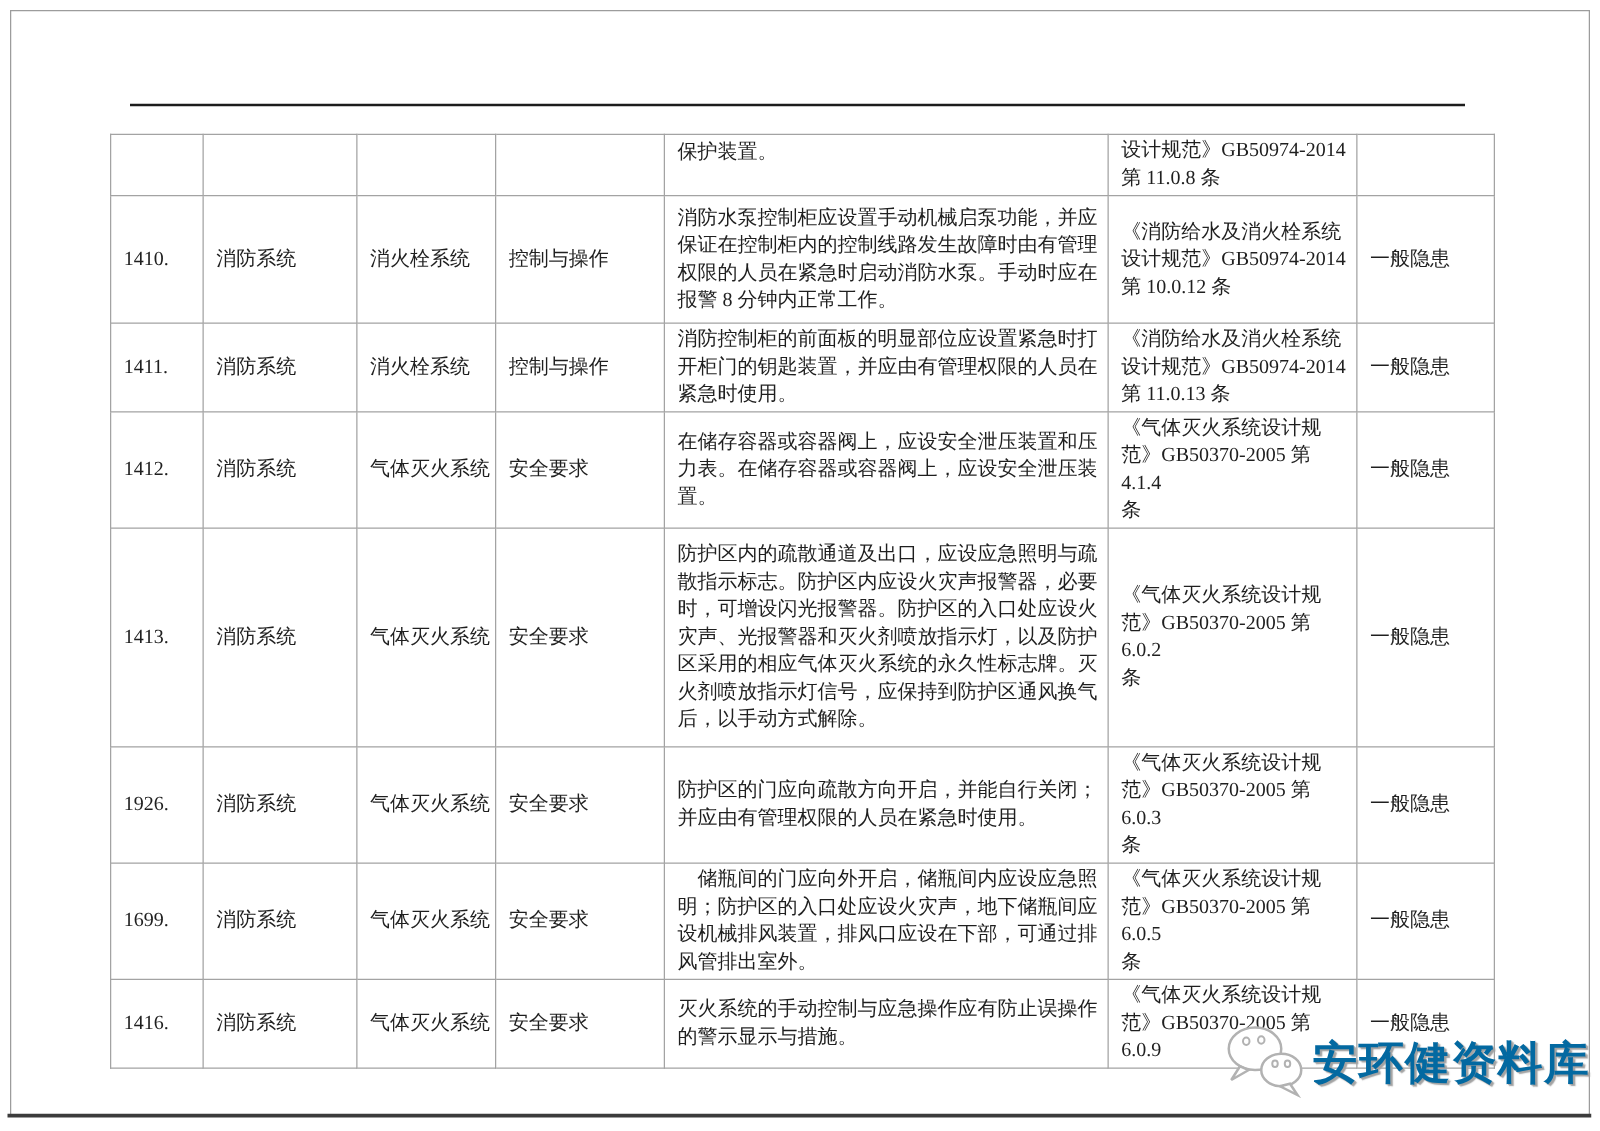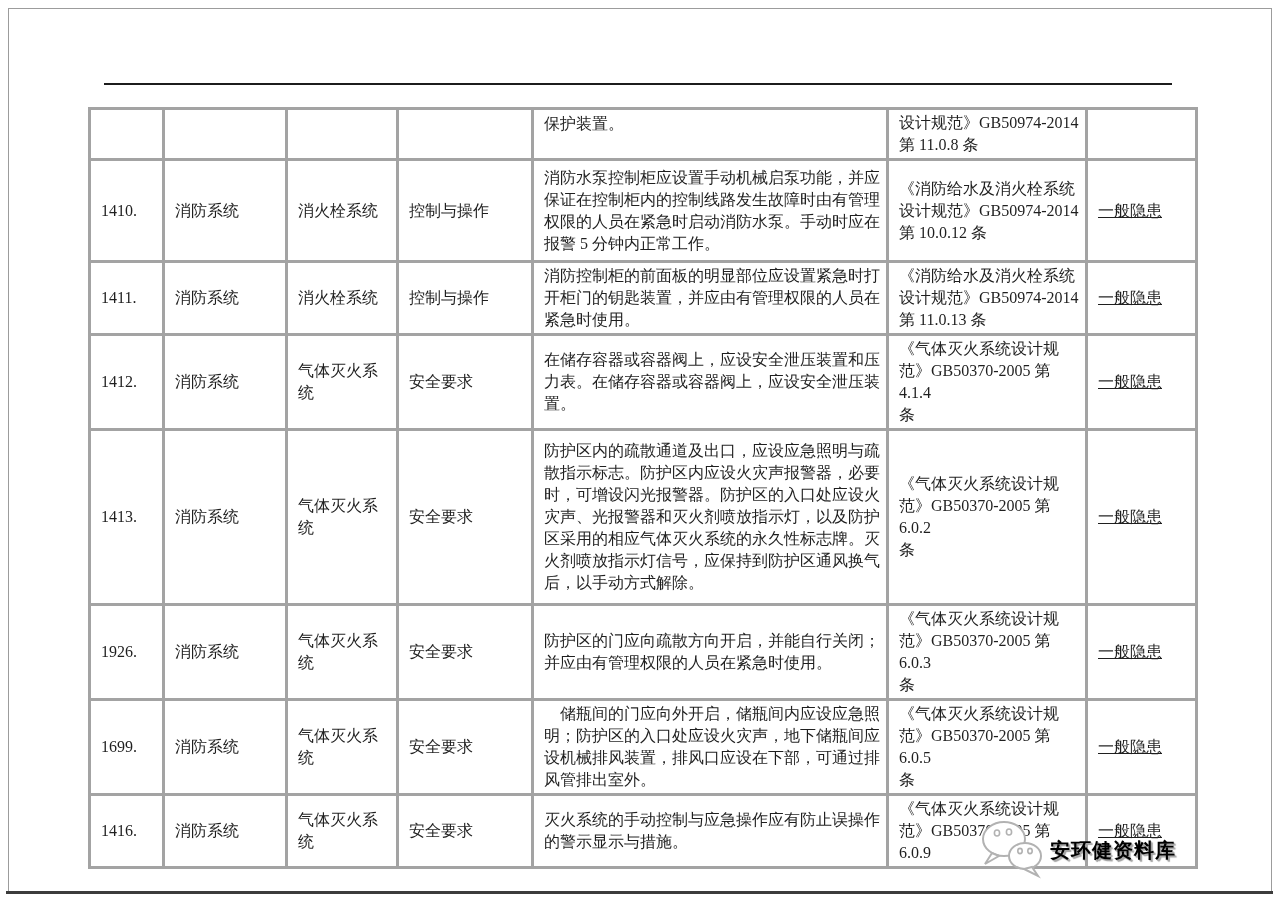--- a/index.html
+++ b/index.html
@@ -29,55 +29,55 @@
   }
   table.hazard{
     position:absolute;left:88px;top:107px;
     width:1107px;
     border-collapse:collapse;
     table-layout:fixed;
     font-size:16px;
     line-height:22px;
   }
   table.hazard td{
-    border:3px solid #a3a3a3;
+    border:1px solid #a3a3a3;
     vertical-align:middle;
     padding:2px 4px 2px 10px;
     overflow:hidden;
     word-break:normal;
   }
   td.no{padding-left:12px;font-family:Liberation Serif, serif;}
   td.sub{padding:2px 2px 2px 8px;}
   td.cat{padding:2px 4px 2px 9px;}
   td.desc{padding:2px 8px 2px 9px;}
   td.ref{padding:2px 2px 2px 6px;white-space:pre-line;}
-  td.lvl{padding:2px 2px 2px 13px;text-decoration:underline;}
+  td.lvl{padding:2px 2px 2px 13px;}
   tr.cont td{vertical-align:top;}
   tr.cont td.desc{padding-top:3px;}
   tr.h49{height:49px;}
   tr.h102{height:102px;}
   tr.h70{height:70px;}
   tr.h66{height:66px;}
   tr.h175{height:175px;}
   tr.h71{height:71px;}
   tr.h93{height:93px;}
   tr.h51{height:51px;}
   .watermark{
     position:absolute;left:978px;top:818px;
     display:flex;align-items:center;
     user-select:none;
   }
   .wm-icon{width:68px;height:64px;flex:0 0 auto;}
   .wm-text{
     margin-left:4px;
     font-family:"Liberation Sans","DejaVu Sans",sans-serif;
     font-weight:bold;
-    font-size:20px;
+    font-size:36px;
     letter-spacing:1px;
-    color:#000000;
+    color:#0369a1;
     text-shadow:2px 2px 1px #a2a2a2, 1px 1px 0 #bcbcbc;
     white-space:nowrap;
   }
 </style>
 </head>
 <body>
 
 <div class="page">
 
   <div class="page-border"></div>
@@ -104,21 +104,21 @@
         <td class="ref">设计规范》GB50974-2014
 第 11.0.8 条</td>
         <td class="lvl"></td>
       </tr>
 
       <tr class="h102">
         <td class="no">1410.</td>
         <td class="sys">消防系统</td>
         <td class="sub">消火栓系统</td>
         <td class="cat">控制与操作</td>
-        <td class="desc">消防水泵控制柜应设置手动机械启泵功能，并应保证在控制柜内的控制线路发生故障时由有管理权限的人员在紧急时启动消防水泵。手动时应在报警 5 分钟内正常工作。</td>
+        <td class="desc">消防水泵控制柜应设置手动机械启泵功能，并应保证在控制柜内的控制线路发生故障时由有管理权限的人员在紧急时启动消防水泵。手动时应在报警 8 分钟内正常工作。</td>
         <td class="ref">《消防给水及消火栓系统
 设计规范》GB50974-2014
 第 10.0.12 条</td>
         <td class="lvl">一般隐患</td>
       </tr>
 
       <tr class="h70">
         <td class="no">1411.</td>
         <td class="sys">消防系统</td>
         <td class="sub">消火栓系统</td>

